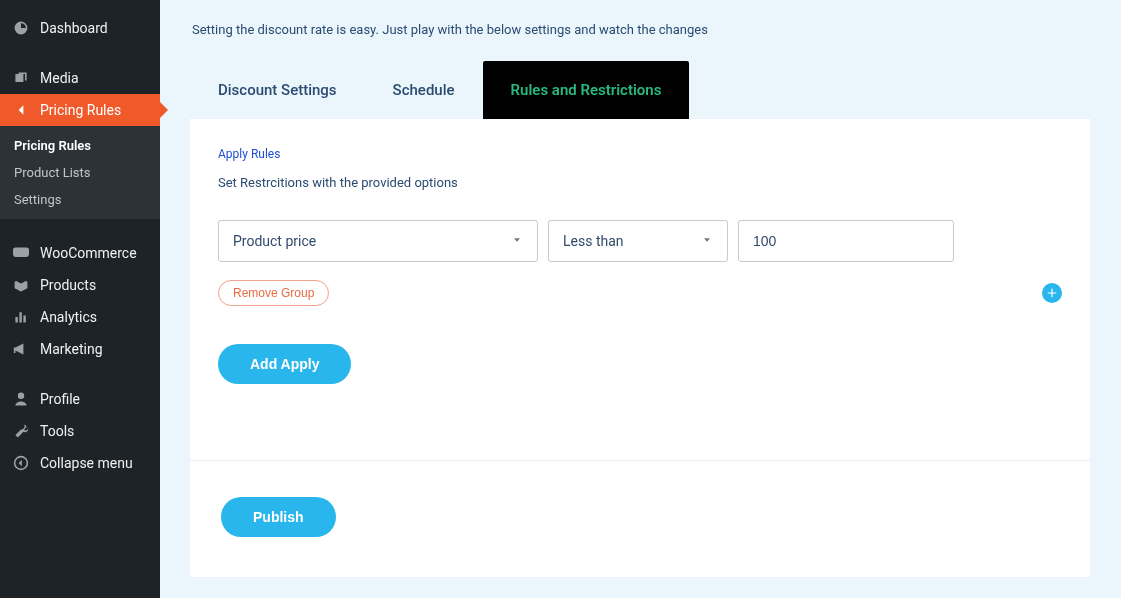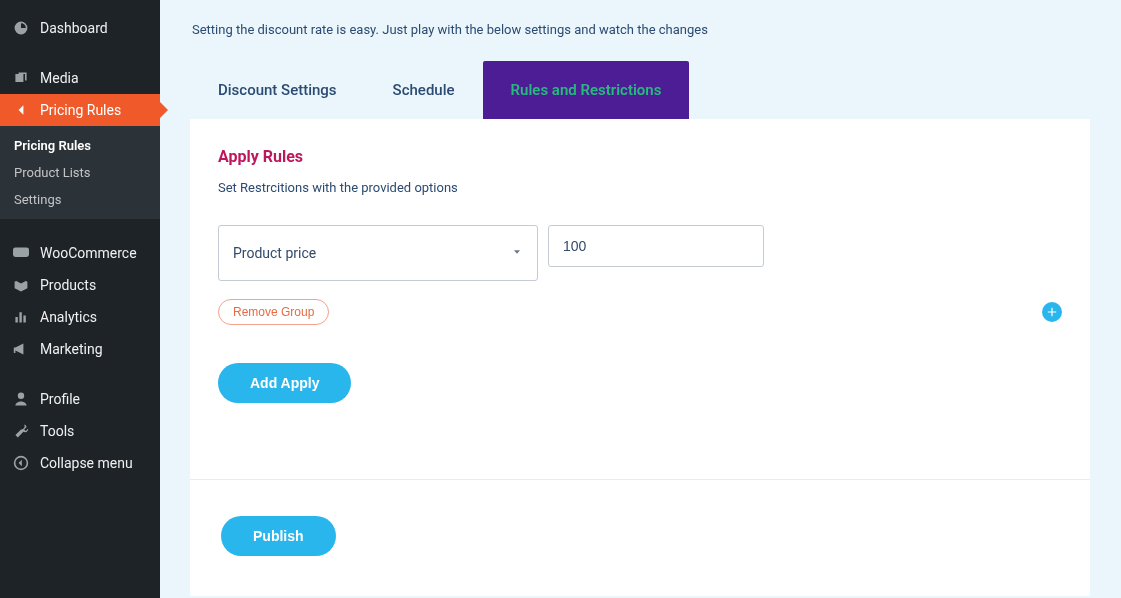--- a/index.html
+++ b/index.html
@@ -86,46 +86,46 @@
   }
   .tab {
     padding: 20px 28px;
     font-size: 15px;
     color: #2b4b72;
     cursor: pointer;
     font-weight: 500;
     background: transparent;
   }
   .tab.active {
-    background: #4c1d95;
+    background: #000000;
     color: #27b97e;
     font-weight: 600;
     border-top-left-radius: 2px; border-top-right-radius: 2px;
   }
 
   .section {
     padding: 28px 28px 40px;
   }
   .section h3 {
-    color: #be185d;
-    font-size: 16px;
-    font-weight: 700;
+    color: #1d4ed8;
+    font-size: 12px;
+    font-weight: 400;
     margin-bottom: 14px;
   }
   .section .desc {
     color: #2b4b72;
     font-size: 13px;
     margin-bottom: 30px;
   }
 
   .rule-row { display: flex; gap: 10px; margin-bottom: 18px; }
   .select-wrap {
     display: flex; align-items: center; justify-content: space-between;
     border: 1px solid #c5cbd3; border-radius: 3px;
-    padding: 0 14px; height: 56px;
+    padding: 0 14px; height: 42px;
     color: #324a6b; font-size: 14px;
     cursor: pointer;
     background: #fff;
   }
   .select-wrap .chev { color: #6b7785; }
   .sw1 { width: 320px; }
   .sw2 { width: 180px; }
   .text-input {
     border: 1px solid #c5cbd3; border-radius: 3px;
     height: 42px; width: 216px; padding: 0 14px;
@@ -296,20 +296,28 @@
 
       <div class="rule-row">
         <div class="select-wrap sw1">
           <span>Product price</span>
           <span class="chev">
             <svg width="12" height="12" viewBox="0 0 20 20" fill="currentColor">
                 <path d="M5 7l5 6 5-6H5z"></path>
               </svg>
           </span>
         </div>
+        <div class="select-wrap sw2">
+          <span>Less than</span>
+          <span class="chev">
+            <svg width="12" height="12" viewBox="0 0 20 20" fill="currentColor">
+                <path d="M5 7l5 6 5-6H5z"></path>
+              </svg>
+          </span>
+        </div>
         <input class="text-input" type="text" value="100" style="">
       </div>
 
       <div class="group-foot">
         <button class="remove-group">
           <span>Remove Group</span>
         </button>
         <span class="add-plus">
           <svg width="12" height="12" viewBox="0 0 20 20" fill="currentColor">
               <path d="M9 3h2v6h6v2h-6v6H9v-6H3V9h6z"></path>

